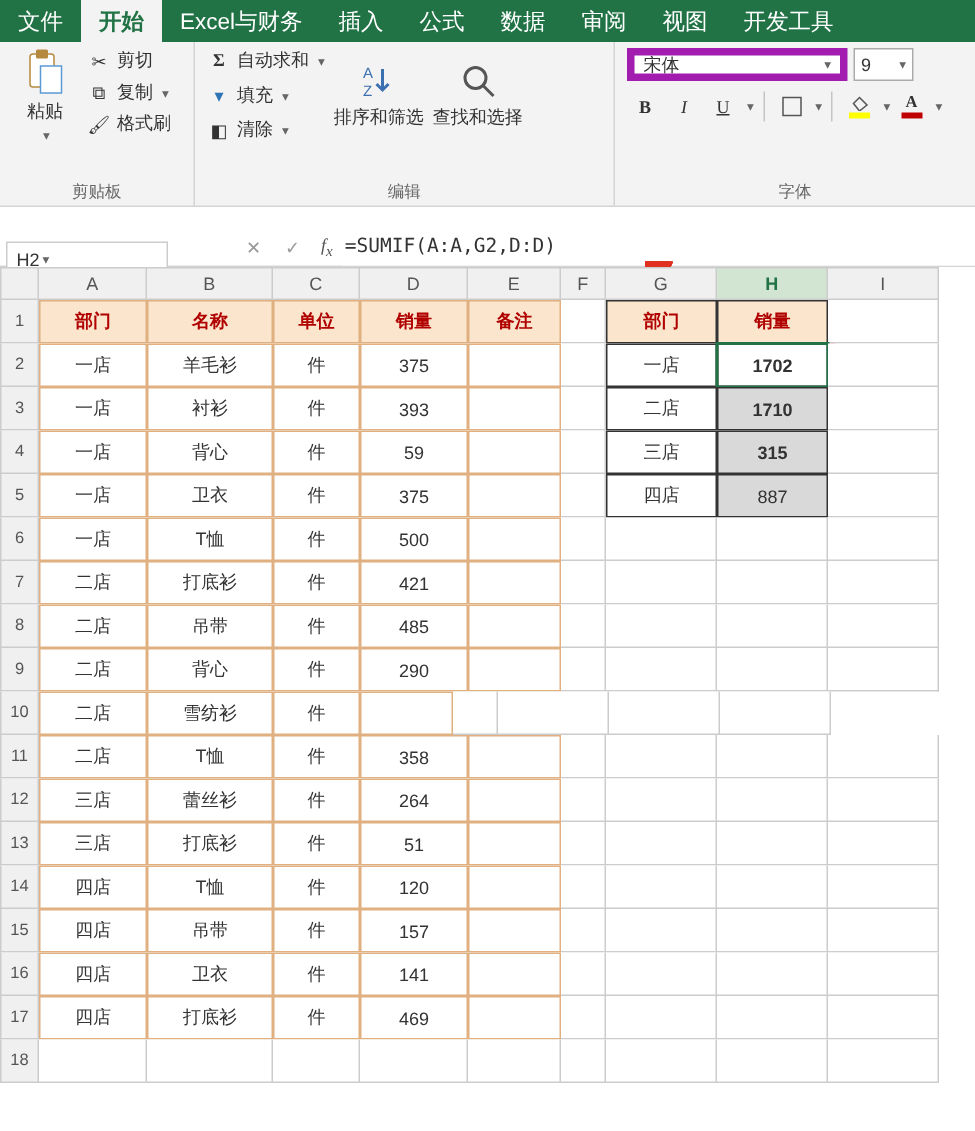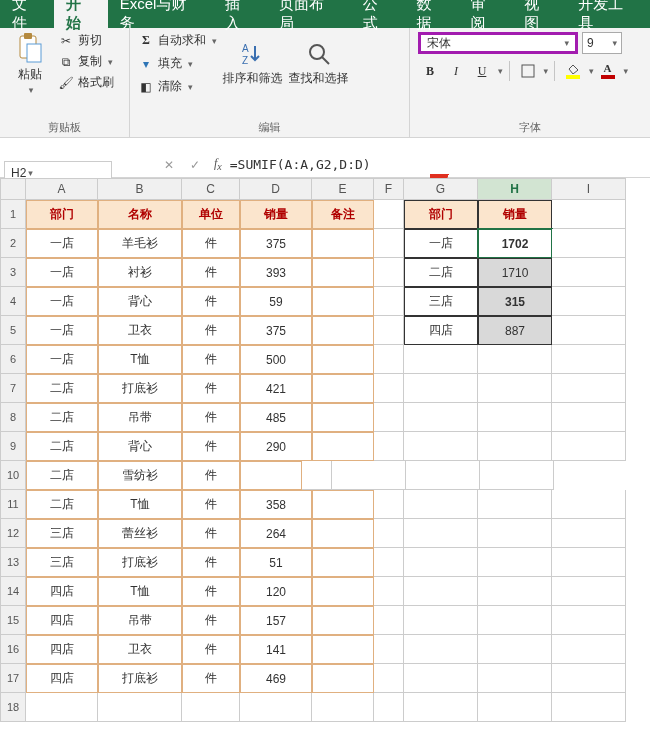--- a/index.html
+++ b/index.html
@@ -69,21 +69,21 @@
     cursor: pointer;
     font-size: 12px;
     color: #333;
     white-space: nowrap;
   }
   .icon16 { width: 16px; height: 16px; display: inline-flex; align-items:center; justify-content:center; }
   .dd { font-size: 9px; color: #666; margin-left: 2px; }
   
   .font-row1 { display:flex; gap:4px; margin-bottom:6px; }
   .font-name {
-    border:3px solid #a21caf; background:#fff; height:22px; width:160px;
+    border:5px solid #a21caf; background:#fff; height:22px; width:147px;
     display:flex; align-items:center; padding:0 6px; justify-content:space-between;
   }
   .font-size {
     border:1px solid #aaa; background:#fff; height:22px; width:40px;
     display:flex; align-items:center; padding:0 4px; justify-content:space-between;
   }
   .font-row2 { display:flex; gap:2px; align-items:center; }
   .fmt-btn {
     width:24px; height:22px; border:1px solid transparent;
     display:flex; align-items:center; justify-content:center; cursor:pointer;
@@ -145,21 +145,20 @@
   .cF{width:30px}.cG{width:74px}.cH{width:74px}.cI{width:74px}
 </style>
 </head>
 <body>
 
 <div class="tabbar" id="tabbar">
     <div class="tab">文件</div>
     <div class="tab active">开始</div>
     <div class="tab">Excel与财务</div>
     <div class="tab">插入</div>
-    <div class="tab">页面布局</div>
     <div class="tab">公式</div>
     <div class="tab">数据</div>
     <div class="tab">审阅</div>
     <div class="tab">视图</div>
     <div class="tab">开发工具</div>
   </div>
 
 <div class="ribbon">
 
   <div class="group" style="width:130px">
@@ -336,21 +335,21 @@
       </div>
       <div class="row">
         <div class="rowh">3</div>
         <div class="cell cA body-main">一店</div>
         <div class="cell cB body-main">衬衫</div>
         <div class="cell cC body-main">件</div>
         <div class="cell cD body-main">393</div>
         <div class="cell cE body-main"></div>
         <div class="cell cF"></div>
         <div class="cell cG body-sum">二店</div>
-        <div class="cell cH body-sum shade" style="font-weight: normal;">1710</div>
+        <div class="cell cH body-sum shade" style="font-weight: bold;">1710</div>
         <div class="cell cI"></div>
       </div>
       <div class="row">
         <div class="rowh">4</div>
         <div class="cell cA body-main">一店</div>
         <div class="cell cB body-main">背心</div>
         <div class="cell cC body-main">件</div>
         <div class="cell cD body-main">59</div>
         <div class="cell cE body-main"></div>
         <div class="cell cF"></div>

